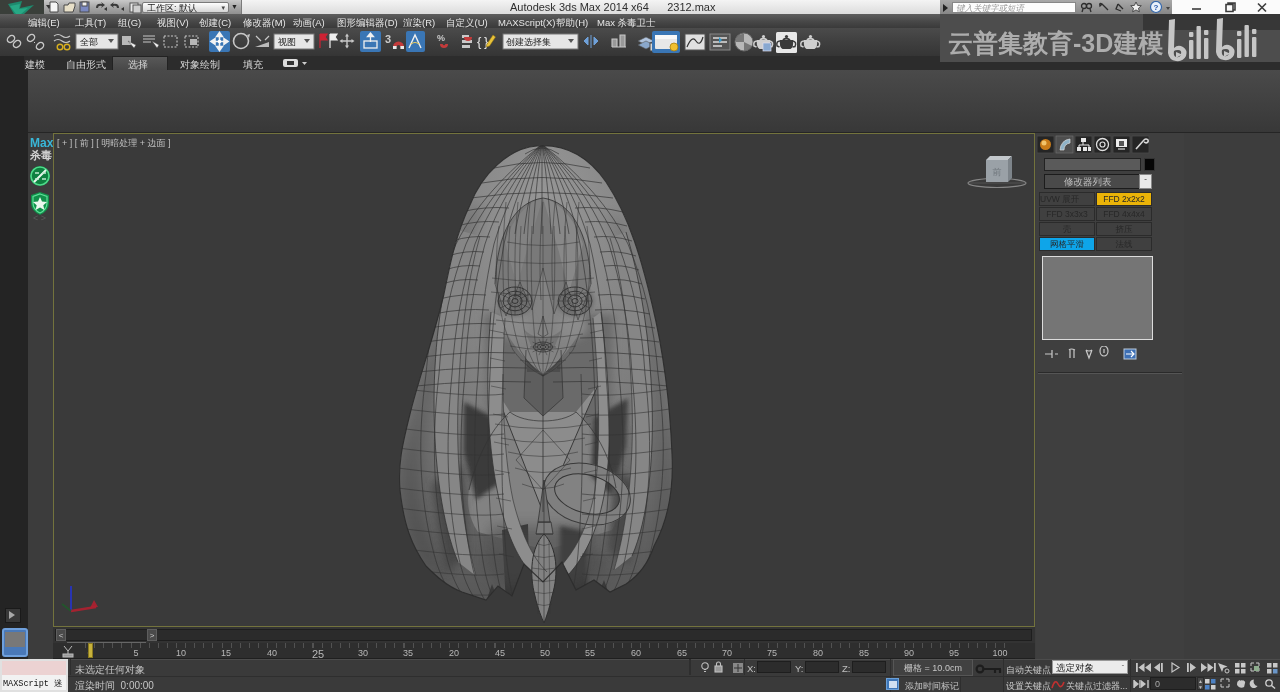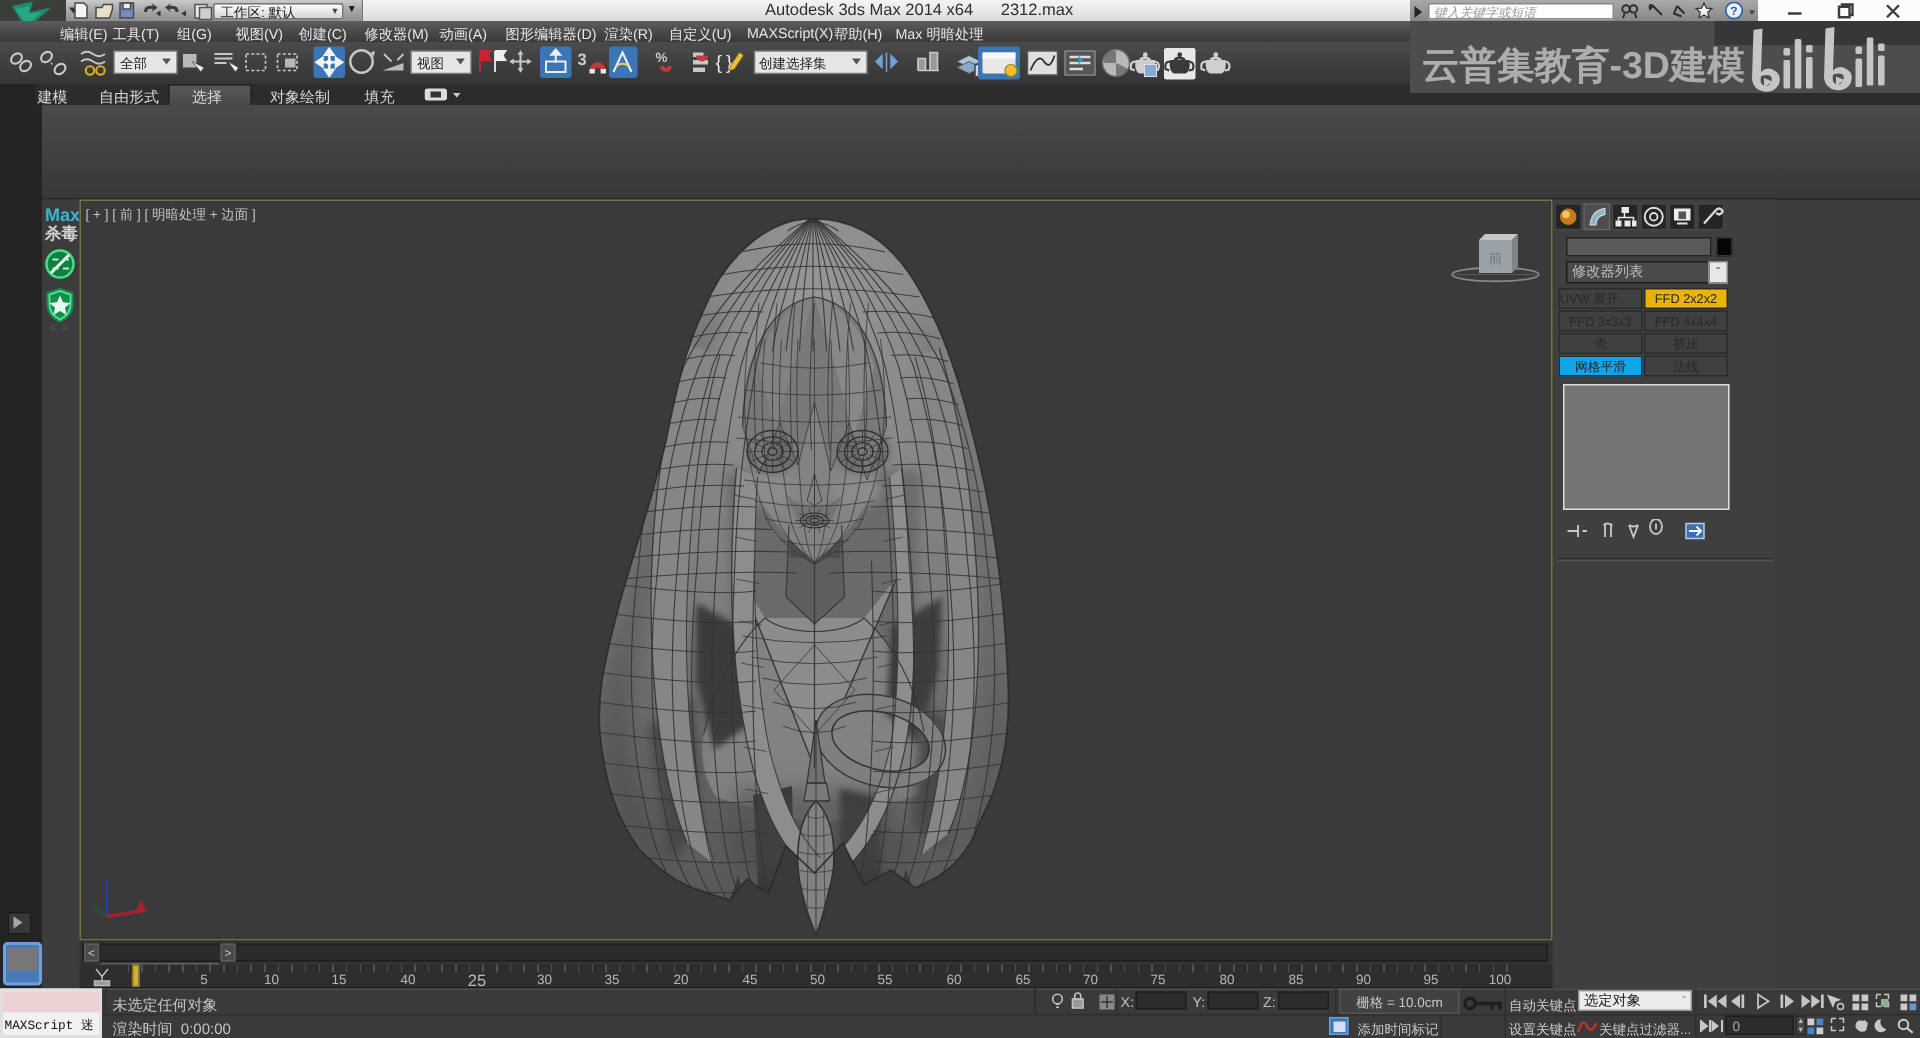--- a/index.html
+++ b/index.html
@@ -51,33 +51,33 @@
 </svg>
 <div class="abs" style="left:1172px;top:0;width:108px;height:15px;background:#fbfbfb"></div>
 <svg class="abs" style="left:1180px;top:0" width="100" height="15" viewBox="0 0 100 15">
 <g stroke="#3c3c3c" stroke-width="1.6" fill="none">
 <path d="M12,9 h9"></path>
 <path d="M46,4.5 h7 v7 h-7 z M48,4.5 v-1.5 h7 v7 h-1.5"></path>
 <path d="M78,3.5 l8,8 M86,3.5 l-8,8"></path>
 </g>
 </svg>
 <div class="abs" style="left:0;top:14px;width:1280px;height:14px;background:linear-gradient(#5e5e5e,#474747 55%,#3a3a3a)"></div>
-<div class="abs" style="left:40px;top:16.5px;color:#e6e6e6;font-size:9.5px">编辑(E)</div>
+<div class="abs" style="left:28px;top:16.5px;color:#e6e6e6;font-size:9.5px">编辑(E)</div>
 <div class="abs" style="left:75px;top:16.5px;color:#e6e6e6;font-size:9.5px">工具(T)</div>
 <div class="abs" style="left:118px;top:16.5px;color:#e6e6e6;font-size:9.5px">组(G)</div>
 <div class="abs" style="left:157px;top:16.5px;color:#e6e6e6;font-size:9.5px">视图(V)</div>
 <div class="abs" style="left:199px;top:16.5px;color:#e6e6e6;font-size:9.5px">创建(C)</div>
 <div class="abs" style="left:243px;top:16.5px;color:#e6e6e6;font-size:9.5px">修改器(M)</div>
 <div class="abs" style="left:293px;top:16.5px;color:#e6e6e6;font-size:9.5px">动画(A)</div>
 <div class="abs" style="left:337px;top:16.5px;color:#e6e6e6;font-size:9.5px">图形编辑器(D)</div>
 <div class="abs" style="left:403px;top:16.5px;color:#e6e6e6;font-size:9.5px">渲染(R)</div>
 <div class="abs" style="left:446px;top:16.5px;color:#e6e6e6;font-size:9.5px">自定义(U)</div>
 <div class="abs" style="left:498px;top:16.5px;color:#e6e6e6;font-size:9.5px">MAXScript(X)</div>
 <div class="abs" style="left:556px;top:16.5px;color:#e6e6e6;font-size:9.5px">帮助(H)</div>
-<div class="abs" style="left:597px;top:16.5px;color:#e6e6e6;font-size:9.5px">Max 明暗处理</div>
+<div class="abs" style="left:597px;top:16.5px;color:#e6e6e6;font-size:9.5px">Max 杀毒卫士</div>
 <div class="abs" style="left:0;top:28px;width:1280px;height:28px;background:linear-gradient(#4b4b4b,#404040 45%,#353535)"></div>
 <div class="abs" id="toolbar-icons" style="left:0;top:28px;width:945px;height:28px"><svg width="945" height="28" viewBox="0 0 945 28">
       <g fill="none" stroke="#c8c8c8" stroke-width="1.4">
         <ellipse cx="11" cy="11" rx="4" ry="3" transform="rotate(-40 11 11)"></ellipse>
         <ellipse cx="17" cy="16" rx="4" ry="3" transform="rotate(-40 17 16)"></ellipse>
       </g>
       <g fill="none" stroke="#c8c8c8" stroke-width="1.4">
         <ellipse cx="31" cy="10" rx="4" ry="3" transform="rotate(-40 31 10)"></ellipse>
         <ellipse cx="40" cy="18" rx="4" ry="3" transform="rotate(-40 40 18)"></ellipse>
         <path d="M34,14 l1,1" stroke-width="1"></path>
@@ -530,21 +530,21 @@
     </g>
 <circle cx="65.5" cy="9.5" r="6" fill="none" stroke="#e0e0e0" stroke-width="1.3"></circle>
 <circle cx="65.5" cy="9.5" r="2.5" fill="none" stroke="#e0e0e0" stroke-width="1.2"></circle>
 <rect x="79" y="4" width="11" height="8" fill="#ededed"></rect>
     <rect x="82" y="6" width="5" height="5" fill="#555"></rect>
     <path d="M81,14 h7" stroke="#ddd" stroke-width="1.2"></path>
 <path d="M99,14 L107,5 q2,-2 4,0 q1,2 -2,3 l-2,-1" fill="none" stroke="#d8d8d8" stroke-width="1.6"></path>
 </svg>
 <div class="abs" style="left:1044px;top:158px;width:97px;height:13px;background:#5a5a5a;border:1px solid #222"></div>
 <div class="abs" style="left:1144px;top:158px;width:11px;height:13px;background:#060606;border:1px solid #333"></div>
-<div class="abs" style="left:1044px;top:174px;width:108px;height:15px;background:#4a4a4a;border:1px solid #1c1c1c;color:#bdbdbd;font-size:9.5px;line-height:13px;padding-left:3px">修改器列表</div>
+<div class="abs" style="left:1044px;top:174px;width:108px;height:15px;background:#4a4a4a;border:1px solid #1c1c1c;color:#bdbdbd;font-size:9.5px;line-height:13px;padding-left:19px">修改器列表</div>
 <div class="abs" style="left:1139px;top:174px;width:13px;height:15px;background:#e8e8e8;border:1px solid #888;color:#333;font-size:8px;text-align:center;line-height:13px">ˇ</div>
 <div class="abs" style="left:1039px;top:192px;width:56px;height:14px;background:#404040;border:1px solid #2b2b2b;color:#272727;font-size:8.5px;text-align:left;line-height:12px">UVW 展开</div>
 <div class="abs" style="left:1096px;top:192px;width:56px;height:14px;background:#eab308;border:1px solid #2b2b2b;color:#272727;font-size:8.5px;text-align:center;line-height:12px">FFD 2x2x2</div>
 <div class="abs" style="left:1039px;top:207px;width:56px;height:14px;background:#404040;border:1px solid #2b2b2b;color:#272727;font-size:8.5px;text-align:center;line-height:12px">FFD 3x3x3</div>
 <div class="abs" style="left:1096px;top:207px;width:56px;height:14px;background:#404040;border:1px solid #2b2b2b;color:#272727;font-size:8.5px;text-align:center;line-height:12px">FFD 4x4x4</div>
 <div class="abs" style="left:1039px;top:222px;width:56px;height:14px;background:#404040;border:1px solid #2b2b2b;color:#272727;font-size:8.5px;text-align:center;line-height:12px">壳</div>
 <div class="abs" style="left:1096px;top:222px;width:56px;height:14px;background:#404040;border:1px solid #2b2b2b;color:#272727;font-size:8.5px;text-align:center;line-height:12px">挤压</div>
 <div class="abs" style="left:1039px;top:237px;width:56px;height:14px;background:#0ea5e9;border:1px solid #2b2b2b;color:#272727;font-size:8.5px;text-align:center;line-height:12px">网格平滑</div>
 <div class="abs" style="left:1096px;top:237px;width:56px;height:14px;background:#404040;border:1px solid #2b2b2b;color:#272727;font-size:8.5px;text-align:center;line-height:12px">法线</div>
 <div class="abs" style="left:1042px;top:256px;width:111px;height:84px;background:#757575;border:1px solid #dcdcdc"></div>

